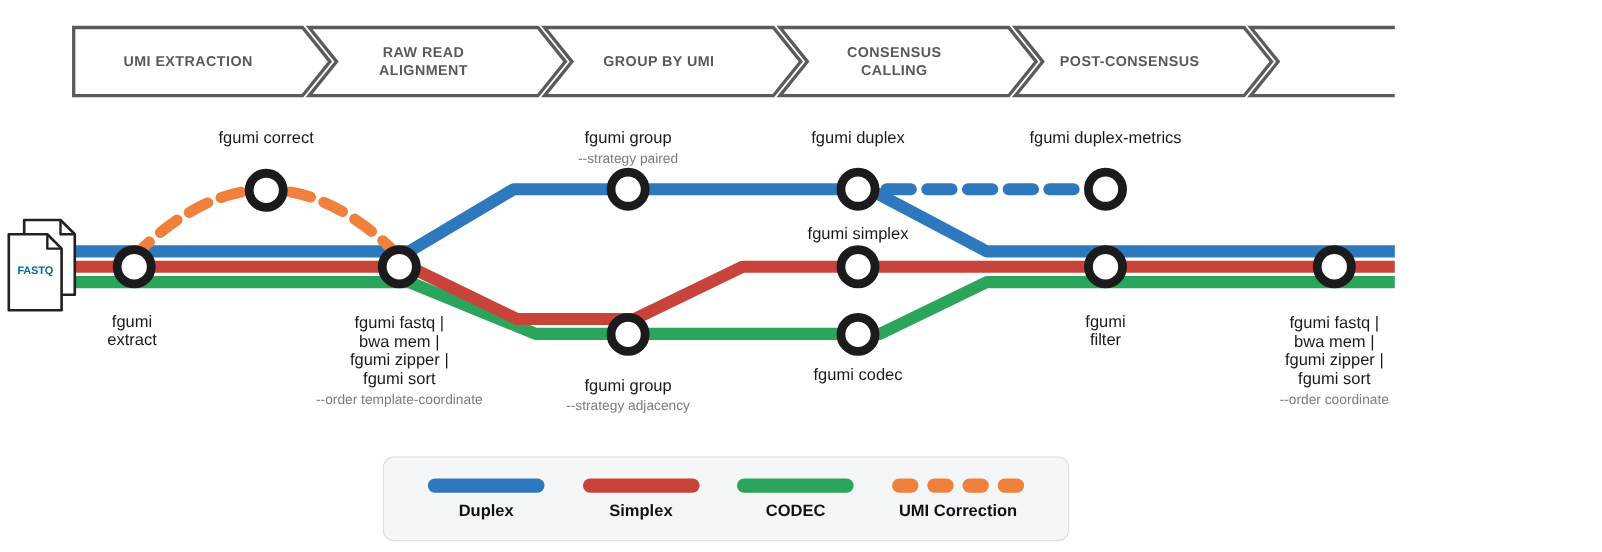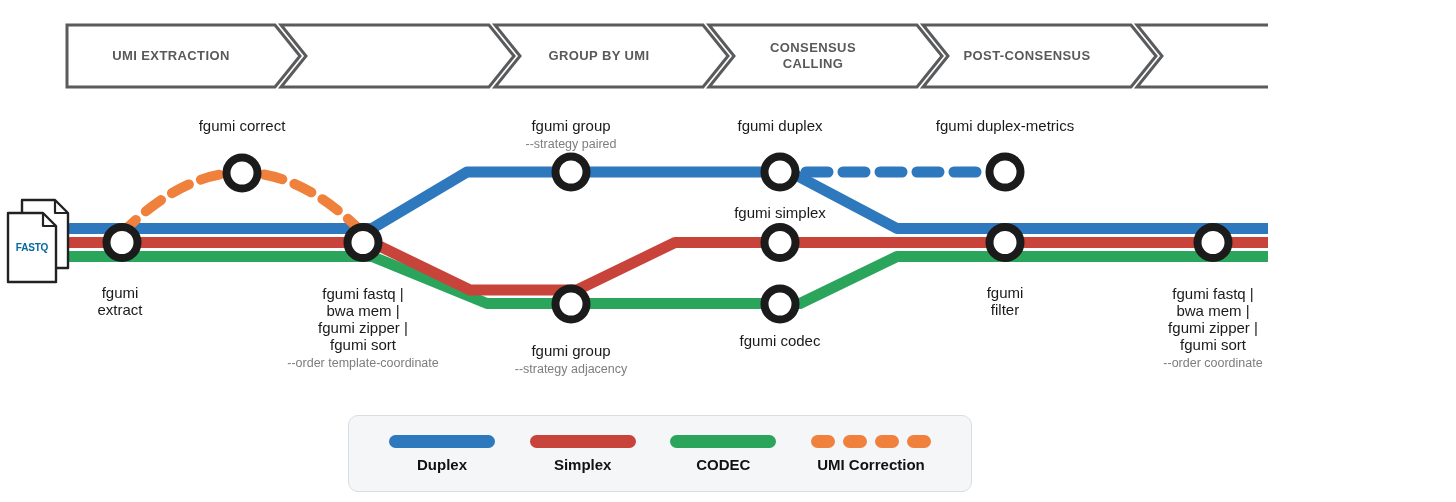--- a/index.html
+++ b/index.html
@@ -95,20 +95,23 @@
 
     <g>
       <path class="page" d="M1379,207 L1411,207 L1424,220 L1424,268 L1379,268 Z"></path>
       <path class="fold" d="M1411,207 L1411,220 L1424,220"></path>
     </g>
   </svg>
 
   <div class="stage-label" style="left:67px">
       <span class="stage-text">UMI EXTRACTION</span>
     </div>
+  <div class="stage-label" style="left:281px">
+      <span class="stage-text">RAW READ ALIGNMENT</span>
+    </div>
   <div class="stage-label" style="left:495px">
       <span class="stage-text">GROUP BY UMI</span>
     </div>
   <div class="stage-label" style="left:709px">
       <span class="stage-text">CONSENSUS CALLING</span>
     </div>
   <div class="stage-label" style="left:923px">
       <span class="stage-text">POST-CONSENSUS</span>
     </div>
 

